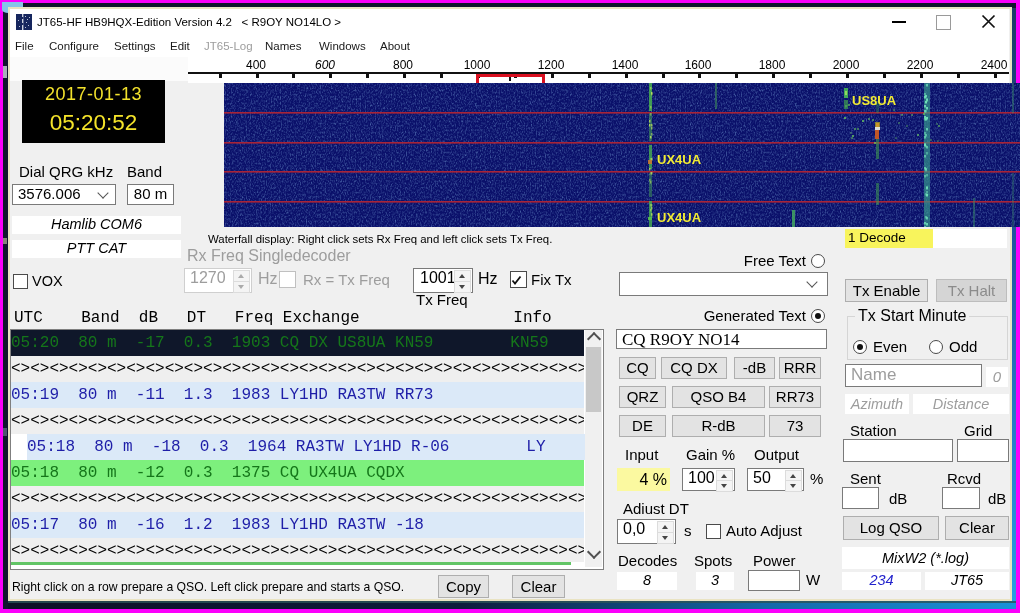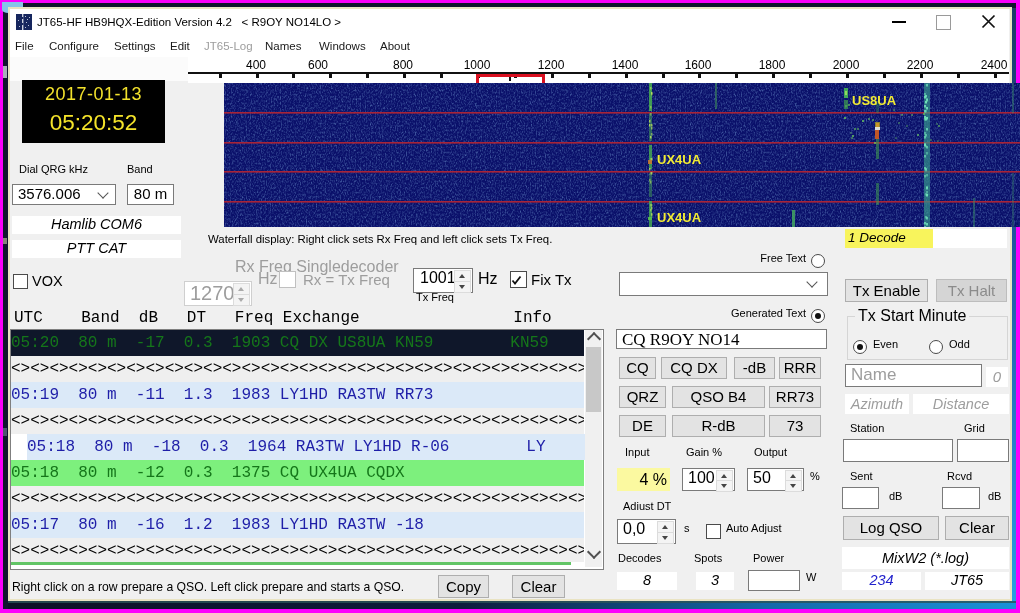--- a/index.html
+++ b/index.html
@@ -11,21 +11,21 @@
 #botstrip{left:8px;top:601px;width:1008px;height:8px;background:linear-gradient(90deg,#0d1026 0%,#0e1c3c 45%,#1468a8 75%,#1b92d8 100%);}
 #win{left:8px;top:7px;width:1000px;height:590px;border:2px solid #e9e3c2;background:#f0f0f0;}
 #whitebar{left:10px;top:9px;width:999px;height:48px;background:#ffffff;}
 .t15{font-size:11.5px;color:#000;}
 .menuitem{position:absolute;top:40px;font-size:11.5px;color:#1a1a1a;}
 #icon{left:16px;top:14px;width:16px;height:16px;background:#16265e;}
 #scalestrip{left:188px;top:57px;width:821px;height:26px;background:#ffffff;}
 .scalenum{position:absolute;top:58px;width:60px;text-align:center;font-size:12px;color:#000;}
 .tick{position:absolute;top:73px;width:2.5px;height:5px;background:#111;}
 #wfall{left:188px;top:83px;width:821px;height:144px;background:#0a1464;margin-left:36px;}
-.lbl{position:absolute;font-size:11px;color:#000;white-space:nowrap;}
+.lbl{position:absolute;font-size:15px;color:#000;white-space:nowrap;}
 .lbl15{position:absolute;font-size:14.5px;color:#000;white-space:nowrap;}
 .gray{color:#9d9d9d;}
 .inputbox{position:absolute;background:#fff;border:1px solid #7a7a7a;font-size:17px;color:#000;white-space:nowrap;}
 .whitepanel{position:absolute;background:#fff;font-size:14.5px;color:#000;text-align:center;white-space:nowrap;font-style:italic;}
 .btn{position:absolute;background:#e3e3e3;border:1px solid #aeaeae;font-size:15px;color:#000;text-align:center;}
 .spinbtn{position:absolute;right:1px;width:15px;height:10px;background:#f4f4f4;border:1px solid #dcdcdc;}
 .arrow-up{width:0;height:0;border-left:3px solid transparent;border-right:3px solid transparent;border-bottom:4px solid #444;position:absolute;left:4px;top:3px;}
 .arrow-dn{width:0;height:0;border-left:3px solid transparent;border-right:3px solid transparent;border-top:4px solid #444;position:absolute;left:4px;top:3px;}
 .cb{position:absolute;width:13px;height:13px;background:#fff;border:1px solid #4a4a4a;}
 .cb.dis{border-color:#c0c0c0;}
@@ -93,21 +93,21 @@
 <div class="menuitem" style="left:114px;">Settings</div>
 <div class="menuitem" style="left:170px;">Edit</div>
 <div class="menuitem" style="left:204px;color:#9d9d9d;">JT65-Log</div>
 <div class="menuitem" style="left:265px;">Names</div>
 <div class="menuitem" style="left:319px;">Windows</div>
 <div class="menuitem" style="left:380px;">About</div>
 
 <div class="abs" id="scalestrip"></div>
 <div class="abs" style="left:188px;top:71.8px;width:821px;height:1.8px;background:#111;"></div>
 <div class="scalenum" style="left:226px;">400</div>
-<div class="scalenum" style="left:288px;">600</div>
+<div class="scalenum" style="left:295px;font-style:italic;">600</div>
 <div class="scalenum" style="left:373px;">800</div>
 <div class="scalenum" style="left:447px;">1000</div>
 <div class="scalenum" style="left:521px;">1200</div>
 <div class="scalenum" style="left:595px;">1400</div>
 <div class="scalenum" style="left:668px;">1600</div>
 <div class="scalenum" style="left:742px;">1800</div>
 <div class="scalenum" style="left:816px;">2000</div>
 <div class="scalenum" style="left:890px;">2200</div>
 <div class="scalenum" style="left:964px;">2400</div>
 <div class="tick" style="left:219px;"></div>
@@ -265,38 +265,38 @@
 <rect x="568" y="127" width="3" height="17" fill="#46b060" opacity="0.8"></rect>
       <rect x="749" y="115" width="2" height="29" fill="#3f9a68" opacity="0.45"></rect>
       <rect x="424" y="77" width="4" height="4" fill="#c87830" opacity="0.9"></rect>
       <rect x="424" y="134" width="4" height="3" fill="#58c050" opacity="0.9"></rect>
       <rect x="620" y="5" width="4" height="10" fill="#48b858" opacity="0.9"></rect>
       <rect x="620" y="17" width="4" height="9" fill="#3fa050" opacity="0.7"></rect>
       <rect x="621" y="8" width="2" height="4" fill="#8fd860" opacity="1"></rect>
     </svg></div>
 
 <div class="abs" style="left:188px;top:233px;font-size:11.4px;color:#000;margin-left:20px;">Waterfall display: Right click sets Rx Freq and left click sets Tx Freq.</div>
-<div class="abs" style="left:845px;top:229px;width:88px;height:19px;background:#f8f45c;font-size:13.5px;font-style:italic;"><span style="margin-left:3px;position:relative;top:1px;">1 Decode</span></div>
+<div class="abs" style="left:845px;top:229px;width:88px;height:19px;background:#f8f45c;font-size:13.5px;"><span style="margin-left:3px;position:relative;top:1px;">1 Decode</span></div>
 <div class="abs" style="left:933px;top:229px;width:74px;height:19px;background:#fff;"></div>
 
 <div class="abs" style="left:22px;top:80px;width:143px;height:63px;background:#000;"></div>
 <div class="abs" style="left:22px;top:84px;width:143px;text-align:center;font-size:18px;letter-spacing:0.5px;color:#f2e12c;">2017-01-13</div>
 <div class="abs" style="left:22px;top:110px;width:143px;text-align:center;font-size:22.5px;color:#f5e42a;">05:20:52</div>
 <div class="lbl" style="left:19px;top:163px;">Dial QRG kHz</div>
 <div class="lbl" style="left:127px;top:163px;">Band</div>
 <div class="inputbox" style="left:12px;top:184px;width:102px;height:19px;font-size:15px;"><span style="margin-left:5px;">3576.006</span><div class="chev" style="right:8px;top:4px;"></div></div>
 <div class="inputbox" style="left:127px;top:184px;width:45px;height:19px;text-align:center;font-size:15px;">80 m</div>
 <div class="whitepanel" style="left:12px;top:216px;width:169px;height:18px;">Hamlib COM6</div>
 <div class="whitepanel" style="left:12px;top:240px;width:169px;height:18px;">PTT CAT</div>
 <div class="cb" style="left:13px;top:274px;"></div>
 <div class="lbl15" style="left:32px;top:273px;">VOX</div>
 
-<div class="lbl15 gray" style="left:187px;top:258px;font-size:16px;margin-left:48px;">Rx Freq Singledecoder</div>
+<div class="lbl15 gray" style="left:187px;top:247px;font-size:16px;">Rx Freq Singledecoder</div>
 <div class="lbl" style="left:416px;top:247px;margin-top:44px;">Tx Freq</div>
-<div class="inputbox" style="left:184px;top:268px;width:66px;height:23px;border-color:#cfcfcf;color:#9d9d9d;font-size:20px;margin-top:13px;"><span style="margin-left:5px;">1270</span>
+<div class="inputbox" style="left:184px;top:268px;width:66px;height:23px;border-color:#cfcfcf;color:#9d9d9d;font-size:16px;"><span style="margin-left:5px;">1270</span>
   <div class="spinbtn" style="top:1px;">
       <div class="arrow-up" style="border-bottom-color:#aaa;"></div>
     </div>
   <div class="spinbtn" style="top:12px;">
       <div class="arrow-dn" style="border-top-color:#aaa;"></div>
     </div></div>
 <div class="lbl gray" style="left:258px;top:270px;font-size:16px;">Hz</div>
 <div class="cb dis" style="left:279px;top:271px;width:15px;height:15px;"></div>
 <div class="lbl gray" style="left:303px;top:271px;font-size:15px;">Rx = Tx Freq</div>
 <div class="inputbox" style="left:413px;top:268px;width:58px;height:23px;font-size:16px;"><span style="margin-left:6px;">1001</span>

